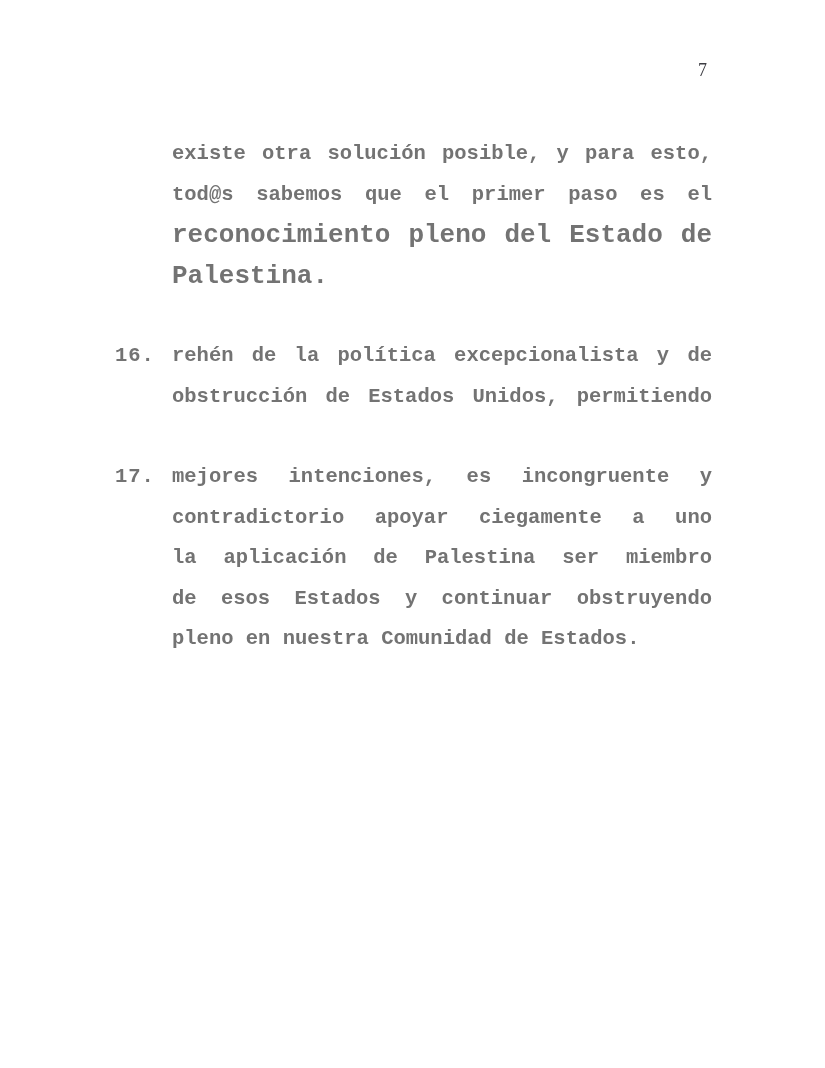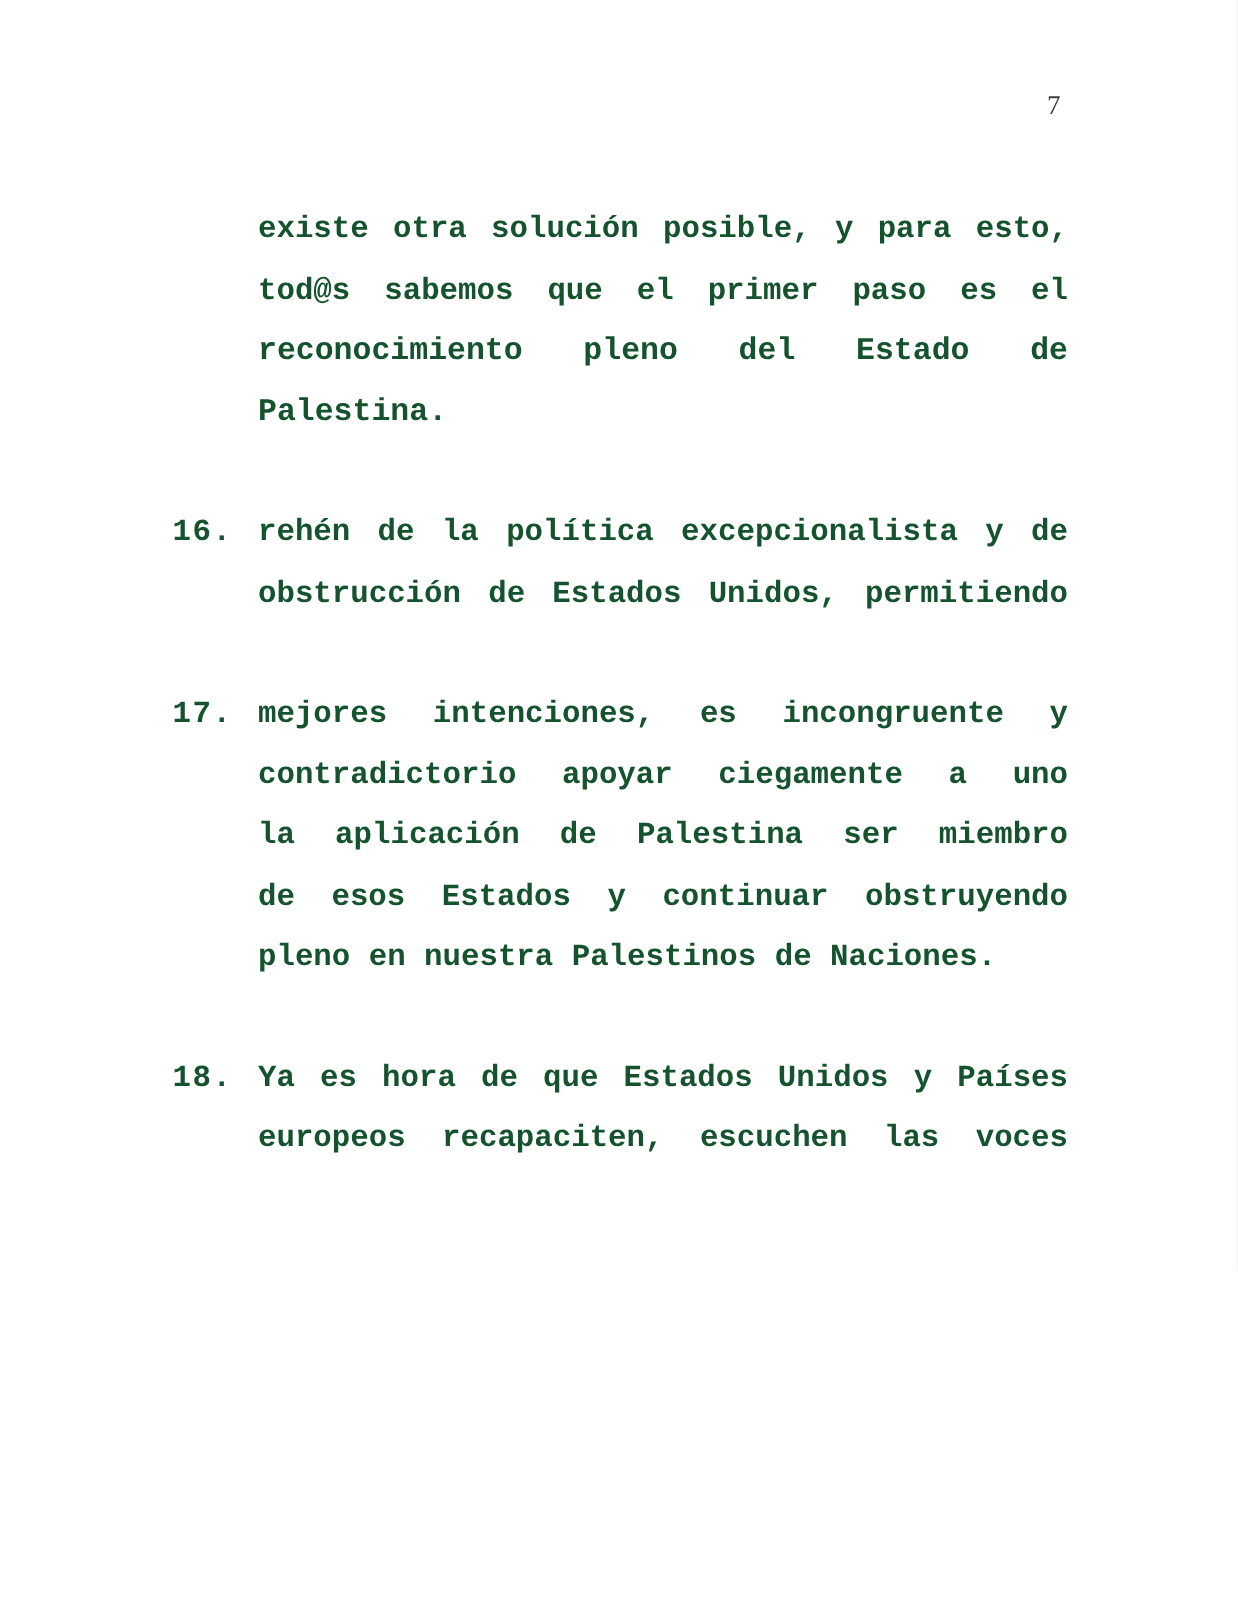--- a/index.html
+++ b/index.html
@@ -27,21 +27,21 @@
   }
   .body-text {
     position: absolute;
     left: 115px;
     top: 134px;
     width: 597px;
     font-family: "Liberation Mono", "DejaVu Sans Mono", monospace;
     font-weight: 700;
     font-size: 20.5px;
     line-height: 40.5px;
-    color: #14532d;
+    color: #737373;
   }
   .para {
     position: relative;
     padding-left: 57px;
     margin: 0 0 40px 0;
   }
   .para:last-child { margin-bottom: 0; }
   .para-number {
     position: absolute;
     left: 0;
@@ -50,21 +50,21 @@
     text-align: right;
   }
   .line {
     text-align: left;
   }
   .line.just {
     text-align: justify;
     text-align-last: justify;
   }
   .line.tight {
-    font-size: 21px;
+    font-size: 26px;
     font-family: Liberation Mono, monospace;
   }
 </style>
 </head>
 <body>
 
 <div class="page">
 
   <div class="page-number">7</div>
 
@@ -81,23 +81,18 @@
       <div class="line just">rehén de la política excepcionalista y de</div>
       <div class="line just">obstrucción de Estados Unidos, permitiendo</div>
     </div>
 
     <div class="para">
       <span class="para-number">17.</span>
       <div class="line just">mejores intenciones, es incongruente y</div>
       <div class="line just">contradictorio apoyar ciegamente a uno</div>
       <div class="line just">la aplicación de Palestina ser miembro</div>
       <div class="line just">de esos Estados y continuar obstruyendo</div>
-      <div class="line">pleno en nuestra Palestinos de Naciones.</div>
+      <div class="line">pleno en nuestra Comunidad de Estados.</div>
     </div>
 
-    <div class="para">
-      <span class="para-number">18.</span>
-      <div class="line just">Ya es hora de que Estados Unidos y Países</div>
-      <div class="line just">europeos recapaciten, escuchen las voces</div>
-    </div>
 
   </div>
 </div>
 
 </body></html>

